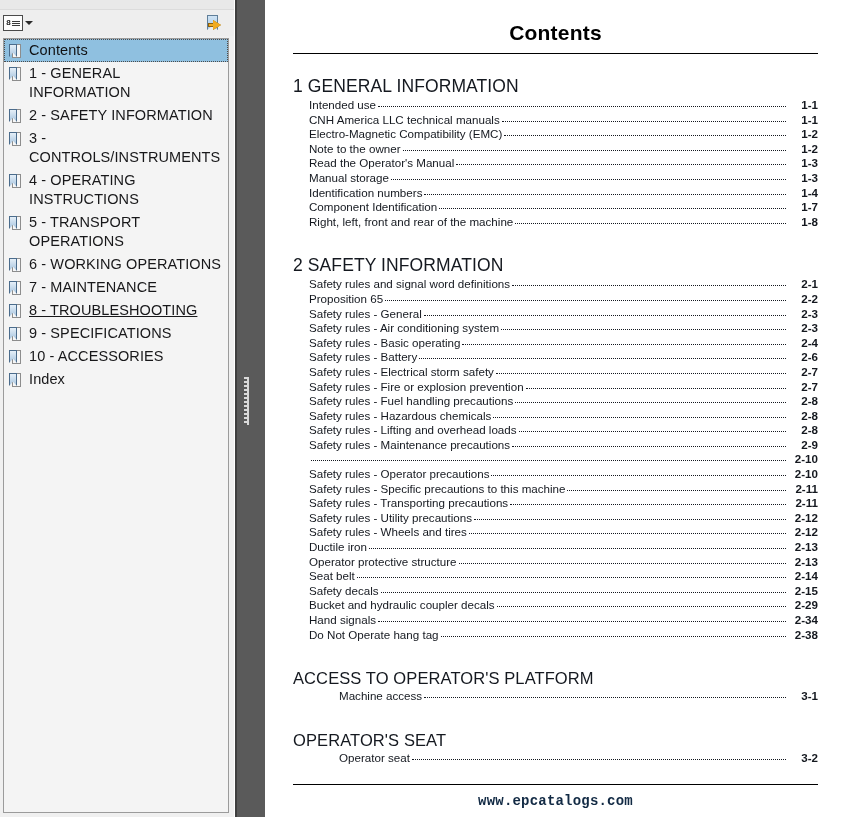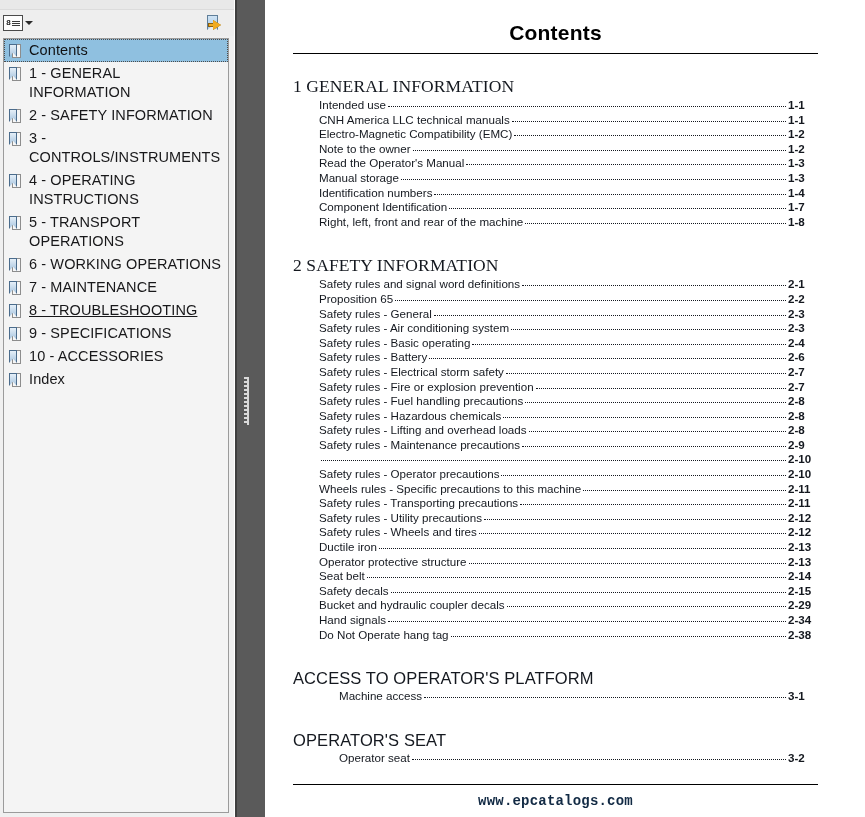--- a/index.html
+++ b/index.html
@@ -279,21 +279,21 @@
     height: 0;
     border-top: 1.6px solid #000000;
   }
 
   .part {
     margin-top: 0;
   }
   .part.first { margin-top: 22px; }
 
   .part-heading {
-    font-family: Liberation Serif, serif;
+    font-family: Liberation Sans, sans-serif;
     font-size: 17.5px;
     line-height: 21px;
     color: #14181f;
     letter-spacing: 0.1px;
     margin-bottom: 1px;
     white-space: nowrap;
   }
 
   .sub-heading {
     font-family: "Liberation Sans", sans-serif;
@@ -307,21 +307,21 @@
 
   .entries { margin: 0; padding: 0; list-style: none; }
 
   .toc-row {
     display: flex;
     align-items: baseline;
     font-family: "Liberation Sans", sans-serif;
     font-size: 11.6px;
     line-height: 14.6px;
     color: #14181f;
-    margin-left: 26px;
+    margin-left: 16px;
     white-space: nowrap;
   }
   .toc-row.indent2 { margin-left: 46px; }
 
   .toc-text { flex: 0 0 auto; }
   .toc-dots {
     flex: 1 1 auto;
     margin: 0 2px 0 2px;
     overflow: hidden;
     position: relative;
@@ -331,21 +331,21 @@
     content: "";
     position: absolute;
     left: 0;
     right: 0;
     bottom: 2px;
     border-bottom: 1px dotted #14181f;
   }
   .toc-page {
     flex: 0 0 auto;
     width: 30px;
-    text-align: left;
+    text-align: right;
     font-weight: bold;
     font-size: 11.6px;
   }
   .gap-lg { height: 26px; }
 
   .rule-bottom {
     position: absolute;
     left: 0;
     top: 784px;
     width: 525px;
@@ -619,21 +619,21 @@
               <div class="toc-row">
                 <span class="toc-dots"></span>
                 <span class="toc-page">2-10</span>
               </div>
               <div class="toc-row">
                 <span class="toc-text">Safety rules - Operator precautions</span>
                 <span class="toc-dots"></span>
                 <span class="toc-page">2-10</span>
               </div>
               <div class="toc-row">
-                <span class="toc-text">Wheels rules - Specific precautions to this machine</span>
+                <span class="toc-text">Safety rules - Specific precautions to this machine</span>
                 <span class="toc-dots"></span>
                 <span class="toc-page">2-11</span>
               </div>
               <div class="toc-row">
                 <span class="toc-text">Safety rules - Transporting precautions</span>
                 <span class="toc-dots"></span>
                 <span class="toc-page">2-11</span>
               </div>
               <div class="toc-row">
                 <span class="toc-text">Safety rules - Utility precautions</span>

